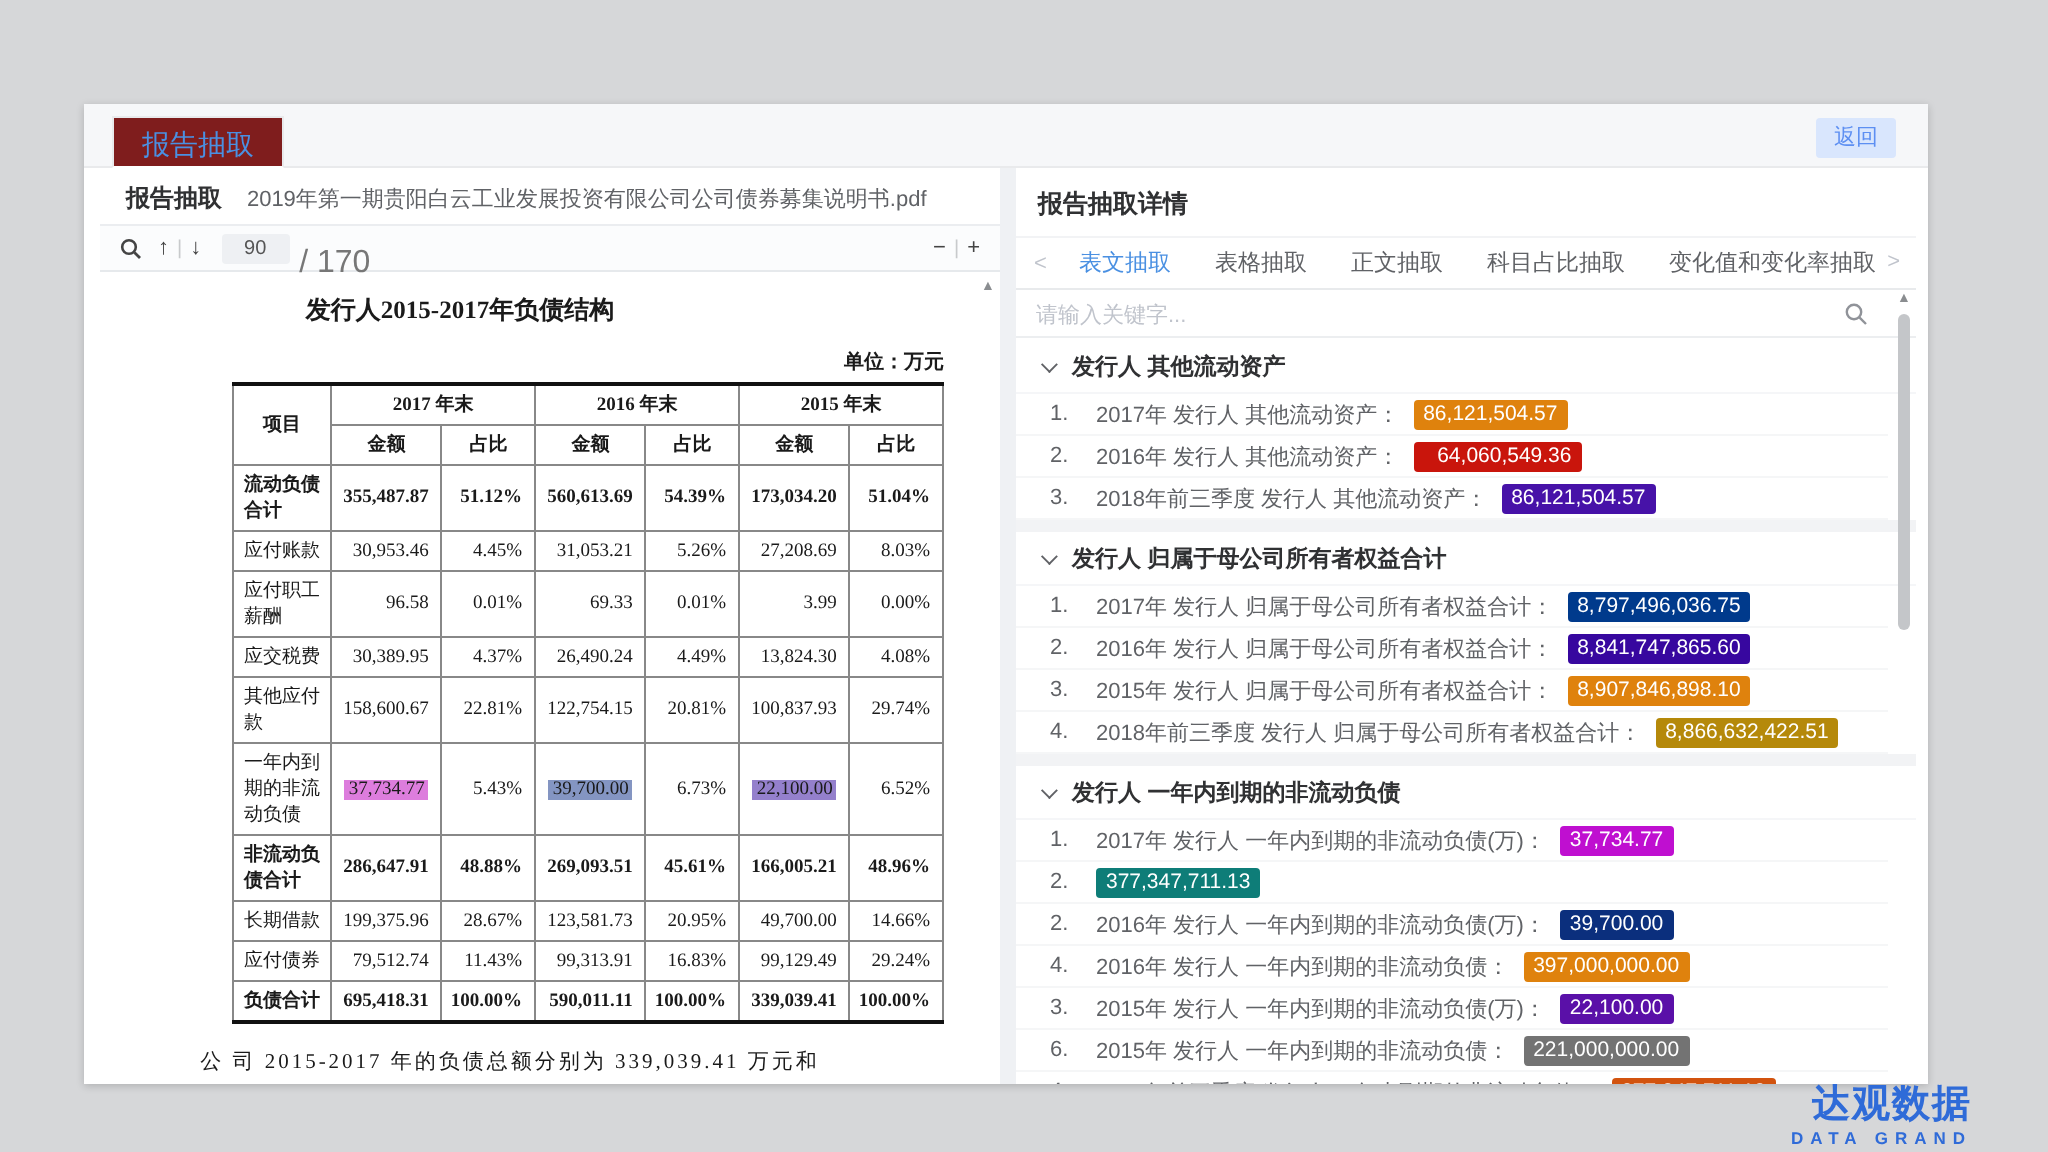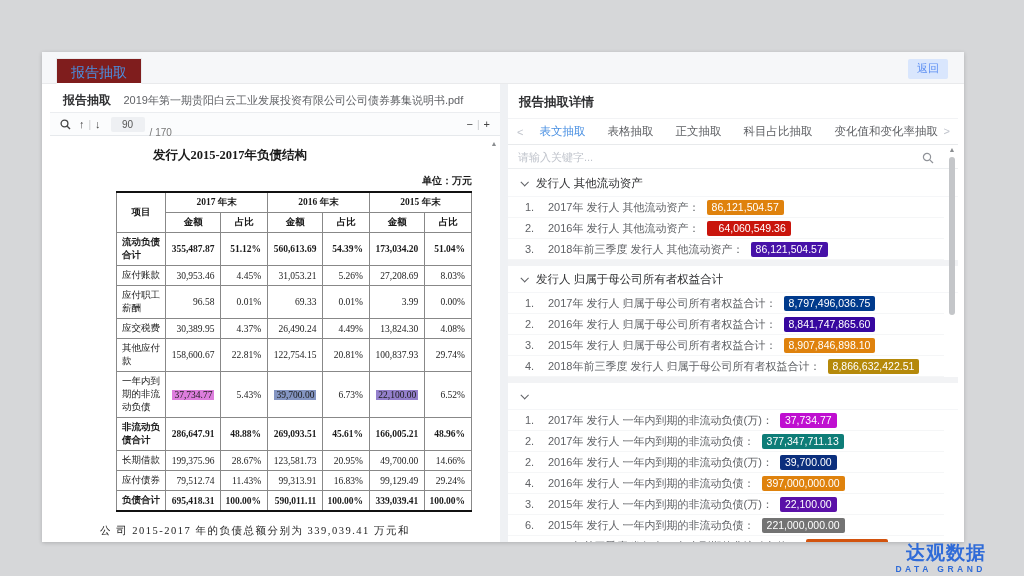--- a/index.html
+++ b/index.html
@@ -24,21 +24,21 @@
     white-space:nowrap; overflow:hidden; }
   .doc-header .doc-label { font-size:12px; font-weight:bold; color:#303133; }
   .doc-header .doc-file { font-size:11px; color:#606266; margin-left:8px; }
   .pdf-toolbar { height:23px; border-bottom:1px solid #e6e9ec; background:#fbfcfd;
     display:flex; align-items:center; padding:0 10px; color:#555; font-size:11px; }
   .tb-icon { display:inline-flex; align-items:center; margin-right:8px; cursor:pointer; }
   .tb-sep { color:#c8cacc; margin:0 4px; font-size:10px; }
   .arrow-glyph { font-size:11px; font-weight:bold; color:#444; cursor:pointer; }
   .page-input { width:34px; height:15px; background:#eef0f3; border:none; border-radius:2px;
     font-size:10px; color:#555; text-align:center; margin:0 5px 0 10px; }
-  .page-total { font-size:10px; color:#777;margin-top:16px; }
+  .page-total { font-size:16px; color:#777;margin-top:16px; }
   .tb-right { margin-left:auto; display:flex; align-items:center; color:#444; }
   .tb-right span { cursor:pointer; }
 
   .pdf-viewport { position:absolute; left:0; top:53px; right:0; bottom:0; background:#fff; overflow:hidden; }
   .pdf-scrollup { position:absolute; right:1px; top:2px; width:10px; height:10px; color:#8a8d90;
     font-size:7px; line-height:10px; text-align:center; cursor:pointer; }
 
   .pdf-page { font-family:"Liberation Serif","DejaVu Serif",serif; color:#1a1a1a; padding-top:10px; }
   .pdf-title { text-align:center; padding-right:90px; font-size:12.5px; font-weight:bold; }
   .pdf-unit { width:356px; margin:10px 0 3px 66px; text-align:right; font-size:10px; font-weight:bold; }
@@ -65,21 +65,21 @@
   .tab-nav { color:#c0c4cc; font-size:11px; padding:0 5px; cursor:pointer; flex:none; }
   .tab-nav-right { position:absolute; right:3px; top:6px; background:#fff; }
   .rp-tab { padding:0 11px; white-space:nowrap; cursor:pointer; flex:none; }
   .rp-tab.active { color:#4a90e2; }
   .rp-search { height:24px; border-bottom:1px solid #eceef0; position:relative; }
   .rp-search .ph { position:absolute; left:10px; top:5px; font-size:11px; color:#c0c4cc; }
   .rp-search .mag { position:absolute; right:24px; top:5px; }
   .rp-list { position:absolute; left:0; top:86px; right:0; bottom:0; background:#f2f3f5; overflow:hidden; }
   .group { background:#fff; margin-bottom:6px; }
   .group-header { height:27px; display:flex; align-items:center; padding-left:13px;
-    font-size:11.5px; color:#303133; cursor:pointer; border-bottom:1px solid #f5f6f8; }
+    font-size:11.5px; color:#303133; cursor:pointer; border-bottom:1px solid #f5f6f8;font-weight:bold; }
   .chev { width:6px; height:6px; border-right:1.2px solid #606266; border-bottom:1.2px solid #606266;
     display:inline-block; margin-right:9px; flex:none; }
   .chev.down { transform:rotate(45deg) translateY(-1px); }
   .item-row { height:21px; display:flex; align-items:center; padding-left:17px; font-size:11px;
     color:#606266; border-bottom:1px solid #f5f6f7; margin-right:14px; }
   .item-no { width:23px; flex:none; }
   .item-label { margin-right:7px; white-space:nowrap; }
   .badge { color:#fff; padding:1px 5px 2px; border-radius:2px; font-size:10.5px; white-space:nowrap; }
   .rp-scrollbar { position:absolute; right:2px; top:62px; width:8px; bottom:4px; }
   .rp-scroll-arrow { color:#8a8d90; font-size:7px; text-align:center; line-height:8px; cursor:pointer; }
@@ -318,29 +318,29 @@
           </div>
           <div class="item-row">
             <span class="item-no">4.</span>
             <span class="item-label">2018年前三季度 发行人 归属于母公司所有者权益合计：</span>
             <span class="badge" style="background: rgb(181, 137, 10);">8,866,632,422.51</span>
           </div>
         </div>
         <div class="group">
           <div class="group-header">
             <span class="chev down"></span>
+            <span>发行人 一年内到期的非流动负债</span>
           </div>
           <div class="item-row">
             <span class="item-no">1.</span>
             <span class="item-label">2017年 发行人 一年内到期的非流动负债(万)：</span>
             <span class="badge" style="background: rgb(191, 15, 208);">37,734.77</span>
           </div>
           <div class="item-row">
             <span class="item-no">2.</span>
-            <span class="item-label">2017年 发行人 一年内到期的非流动负债：</span>
             <span class="badge" style="background: rgb(14, 125, 120);">377,347,711.13</span>
           </div>
           <div class="item-row">
             <span class="item-no">2.</span>
             <span class="item-label">2016年 发行人 一年内到期的非流动负债(万)：</span>
             <span class="badge" style="background: rgb(11, 47, 125);">39,700.00</span>
           </div>
           <div class="item-row">
             <span class="item-no">4.</span>
             <span class="item-label">2016年 发行人 一年内到期的非流动负债：</span>

